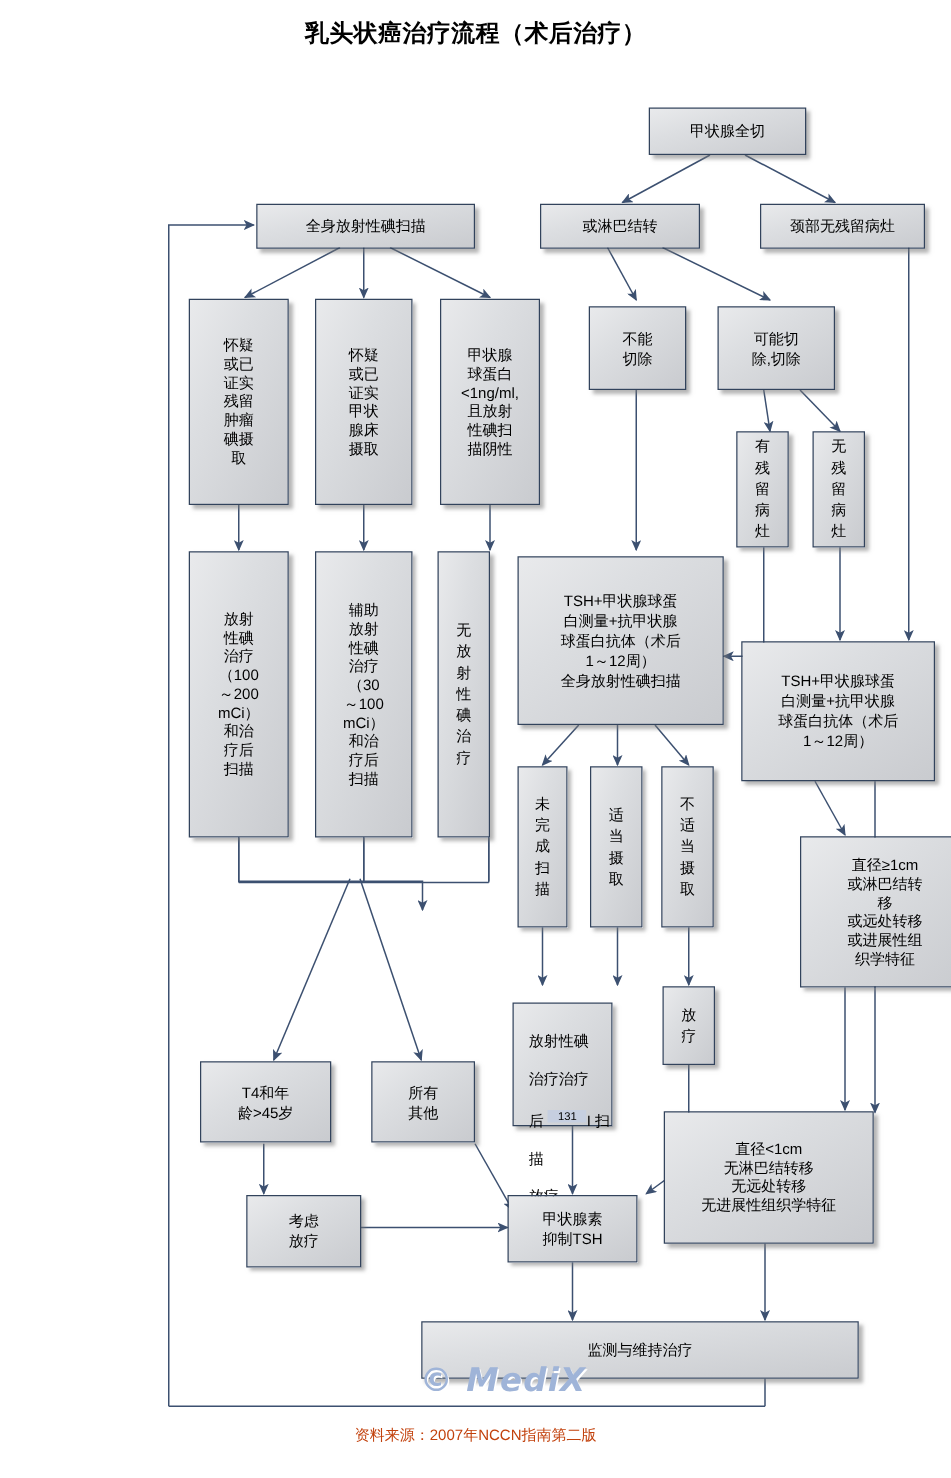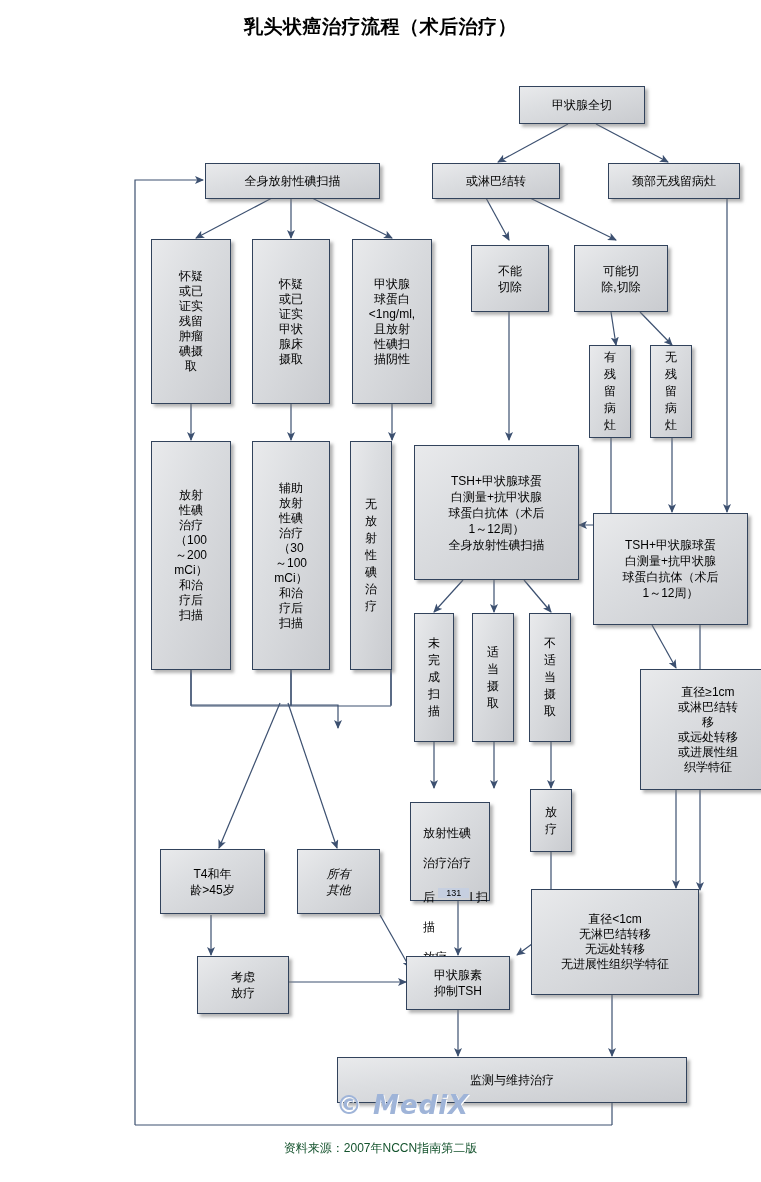--- a/index.html
+++ b/index.html
@@ -25,21 +25,21 @@
     color: #000;
     letter-spacing: 0.5px;
   }
   #footer-note {
     position: absolute;
     top: 1140px;
     left: 0;
     width: 761px;
     text-align: center;
     font-size: 12px;
-    color: #14532d;
+    color: #c2410c;
   }
   #connector-layer {
     position: absolute;
     top: 0; left: 0;
     width: 761px;
     height: 1182px;
     pointer-events: none;
   }
   .node {
     position: absolute;
@@ -292,21 +292,21 @@
 织学特征</div>
 
 <div class="node tight" style="left:531px; top:889px; width:168px; height:106px;">直径&lt;1cm
 无淋巴结转移
 无远处转移
 无进展性组织学特征</div>
 
 <div class="node" style="left:160px; top:849px; width:105px; height:65px;">T4和年
 龄&gt;45岁</div>
 
-<div class="node" style="left:297px; top:849px; width:83px; height:65px;font-style:italic;">所有
+<div class="node" style="left:297px; top:849px; width:83px; height:65px;">所有
 其他</div>
 
 <div class="node" style="left:168px; top:956px; width:92px; height:58px;margin-left:29px;">考虑
 放疗</div>
 
 <div class="node" style="left:406px; top:956px; width:104px; height:54px;">甲状腺素
 抑制TSH</div>
 
 <div class="node" style="left:337px; top:1057px; width:350px; height:46px;">监测与维持治疗</div>
 

